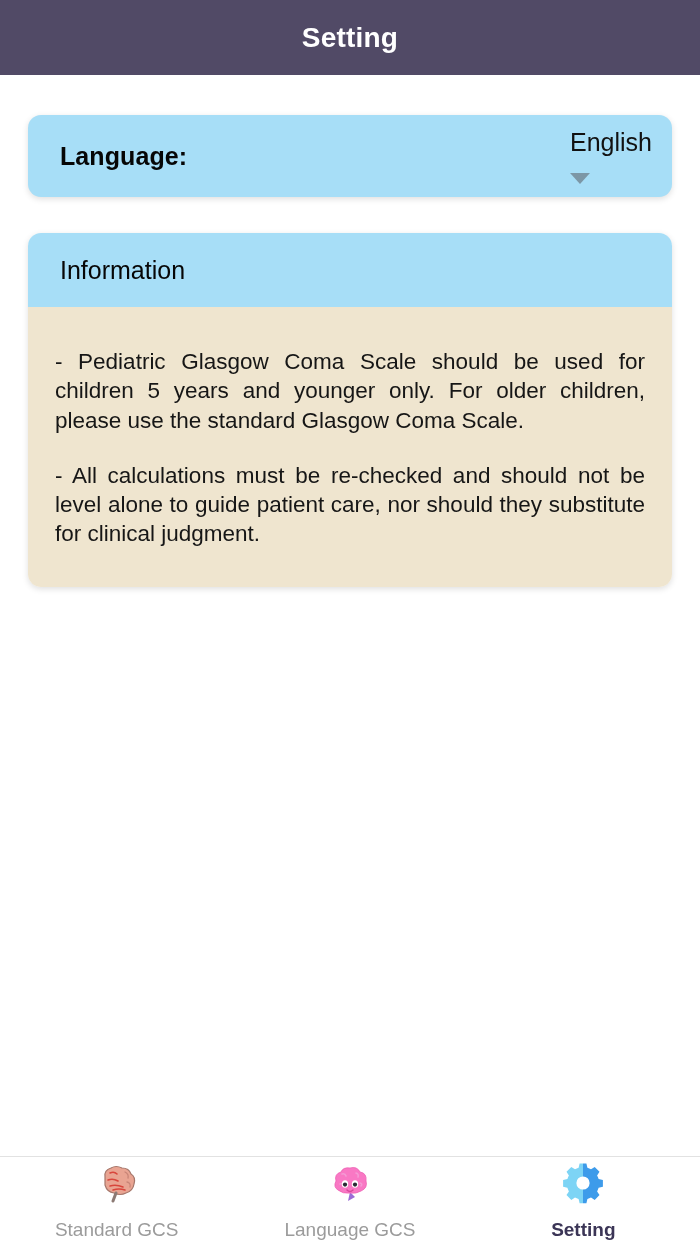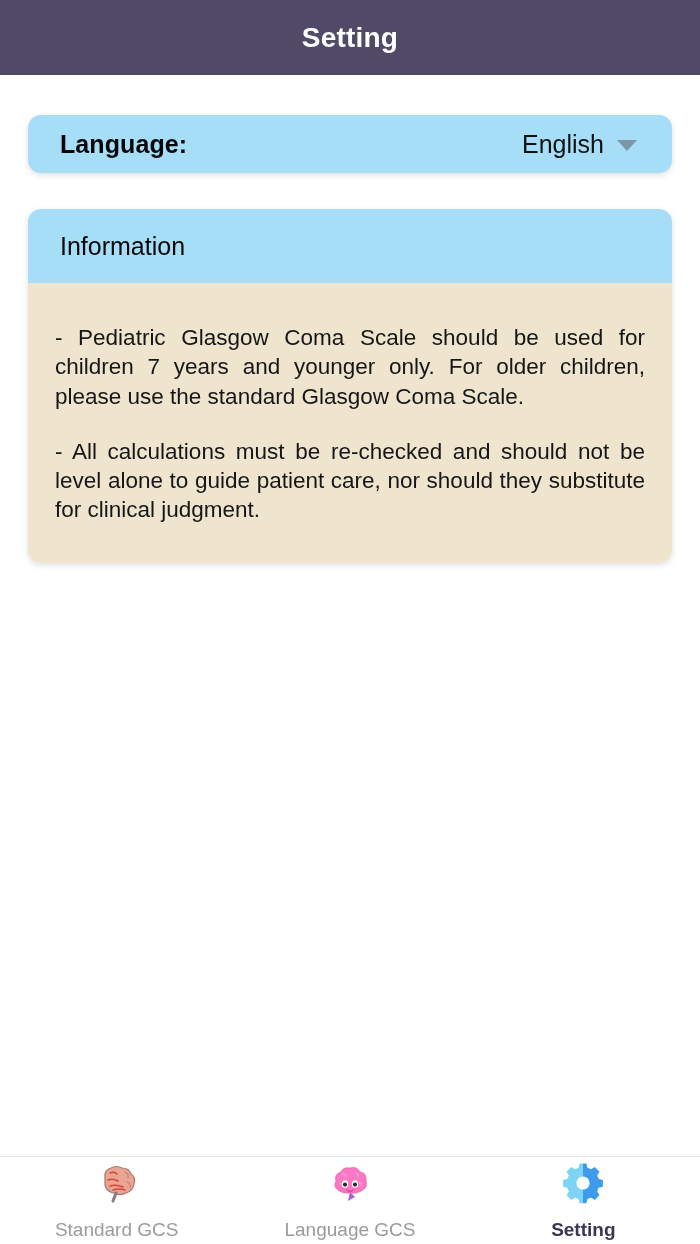--- a/index.html
+++ b/index.html
@@ -52,36 +52,37 @@
     border-radius: 13px;
     overflow: hidden;
     background: #ffffff;
     box-shadow: 0 2px 6px rgba(0,0,0,0.13);
   }
 
   
   .card-language {
     margin-top: 40px;
     background: #A7DEF7;
-    height: 58px;
+    height: 82px;
     display: flex;
     align-items: center;
     justify-content: space-between;
-    padding: 0 35px 0 32px;
+    padding: 0 20px 0 32px;
   }
   .language-label {
     font-size: 25px;
     font-weight: bold;
     color: #060606;
     letter-spacing: 0.1px;
   }
   .language-value-wrap {
     display: flex;
-    align-items: center;
+    align-items: flex-start;
     gap: 13px;
+    flex-direction: column;
   }
   .language-value {
     font-size: 25px;
     font-weight: normal;
     color: #111111;
   }
   .caret-down {
     width: 0;
     height: 0;
     border-left: 10px solid transparent;
@@ -175,21 +176,21 @@
       <span class="language-value">English</span>
       <span class="caret-down"></span>
     </div>
   </div>
 
   <div class="card card-information">
     <div class="info-header">
       <span class="info-header-title">Information</span>
     </div>
     <div class="info-body">
-      <p class="info-paragraph">- Pediatric Glasgow Coma Scale should be used for children 7 years and younger only. For older children, please use the standard Glasgow Coma Scale.</p>
+      <p class="info-paragraph">- Pediatric Glasgow Coma Scale should be used for children 5 years and younger only. For older children, please use the standard Glasgow Coma Scale.</p>
       <p class="info-paragraph">- All calculations must be re-checked and should not be level alone to guide patient care, nor should they substitute for clinical judgment.</p>
     </div>
   </div>
 
 </div>
 
 <div class="bottom-nav">
 
   <div class="nav-item">
     <span class="nav-icon">

